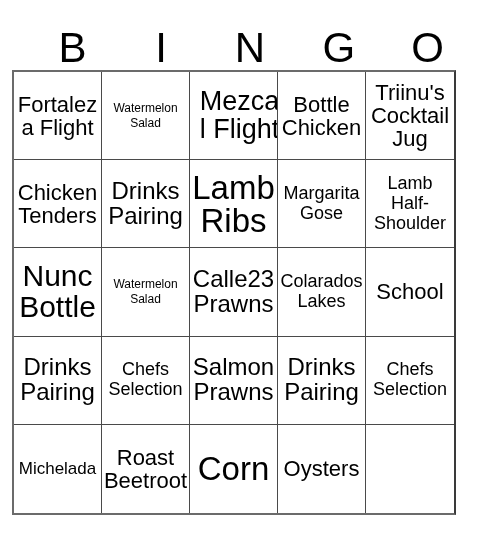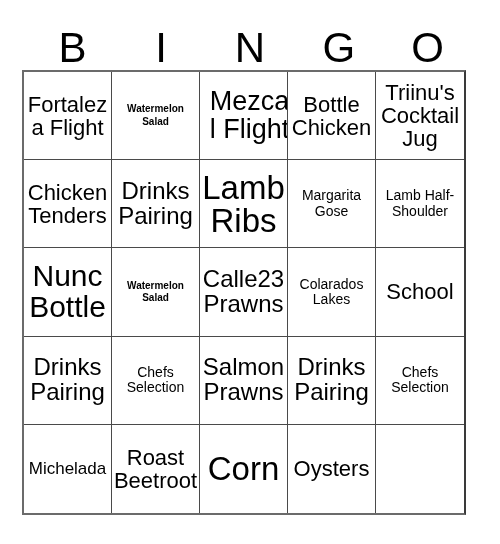--- a/index.html
+++ b/index.html
@@ -40,21 +40,21 @@
     line-height: 44px;
     font-weight: 400;
     letter-spacing: 0px;
     color: #000000;
     user-select: none;
   }
 
   
   #grid {
     position: absolute;
-    left: 22px;
+    left: 12px;
     top: 70px;
     width: 444px;
     height: 445px;
     box-sizing: border-box;
     border-top: 2px solid #6b6b6b;
     border-left: 2px solid #6b6b6b;
     border-right: 2px solid #3a3a3a;
     border-bottom: 2px solid #6b6b6b;
     display: grid;
     grid-template-columns: repeat(5, 1fr);
@@ -82,23 +82,23 @@
     width: 100%;
     text-align: center;
     line-height: 1.04;
     word-break: normal;
     overflow-wrap: break-word;
     hyphens: none;
     color: #000000;
   }
 
   
-  .fs-xs   { font-size: 10px; line-height: 1.22; font-weight: bold; }
+  .fs-xs   { font-size: 12px; line-height: 1.22; }
   .fs-s    { font-size: 17px; line-height: 1.12; }
-  .fs-sm   { font-size: 14px; line-height: 1.10; }
+  .fs-sm   { font-size: 18px; line-height: 1.10; }
   .fs-ml   { font-size: 22px; line-height: 1.05; }
   .fs-l    { font-size: 24px; line-height: 1.04; }
   .fs-xl   { font-size: 27px; line-height: 1.02; margin-left: 12px; }
   .fs-xxl  { font-size: 30px; line-height: 1.02; }
   .fs-huge { font-size: 33px; line-height: 1.00; }
 </style>
 </head>
 <body>
 
 <div id="card">

